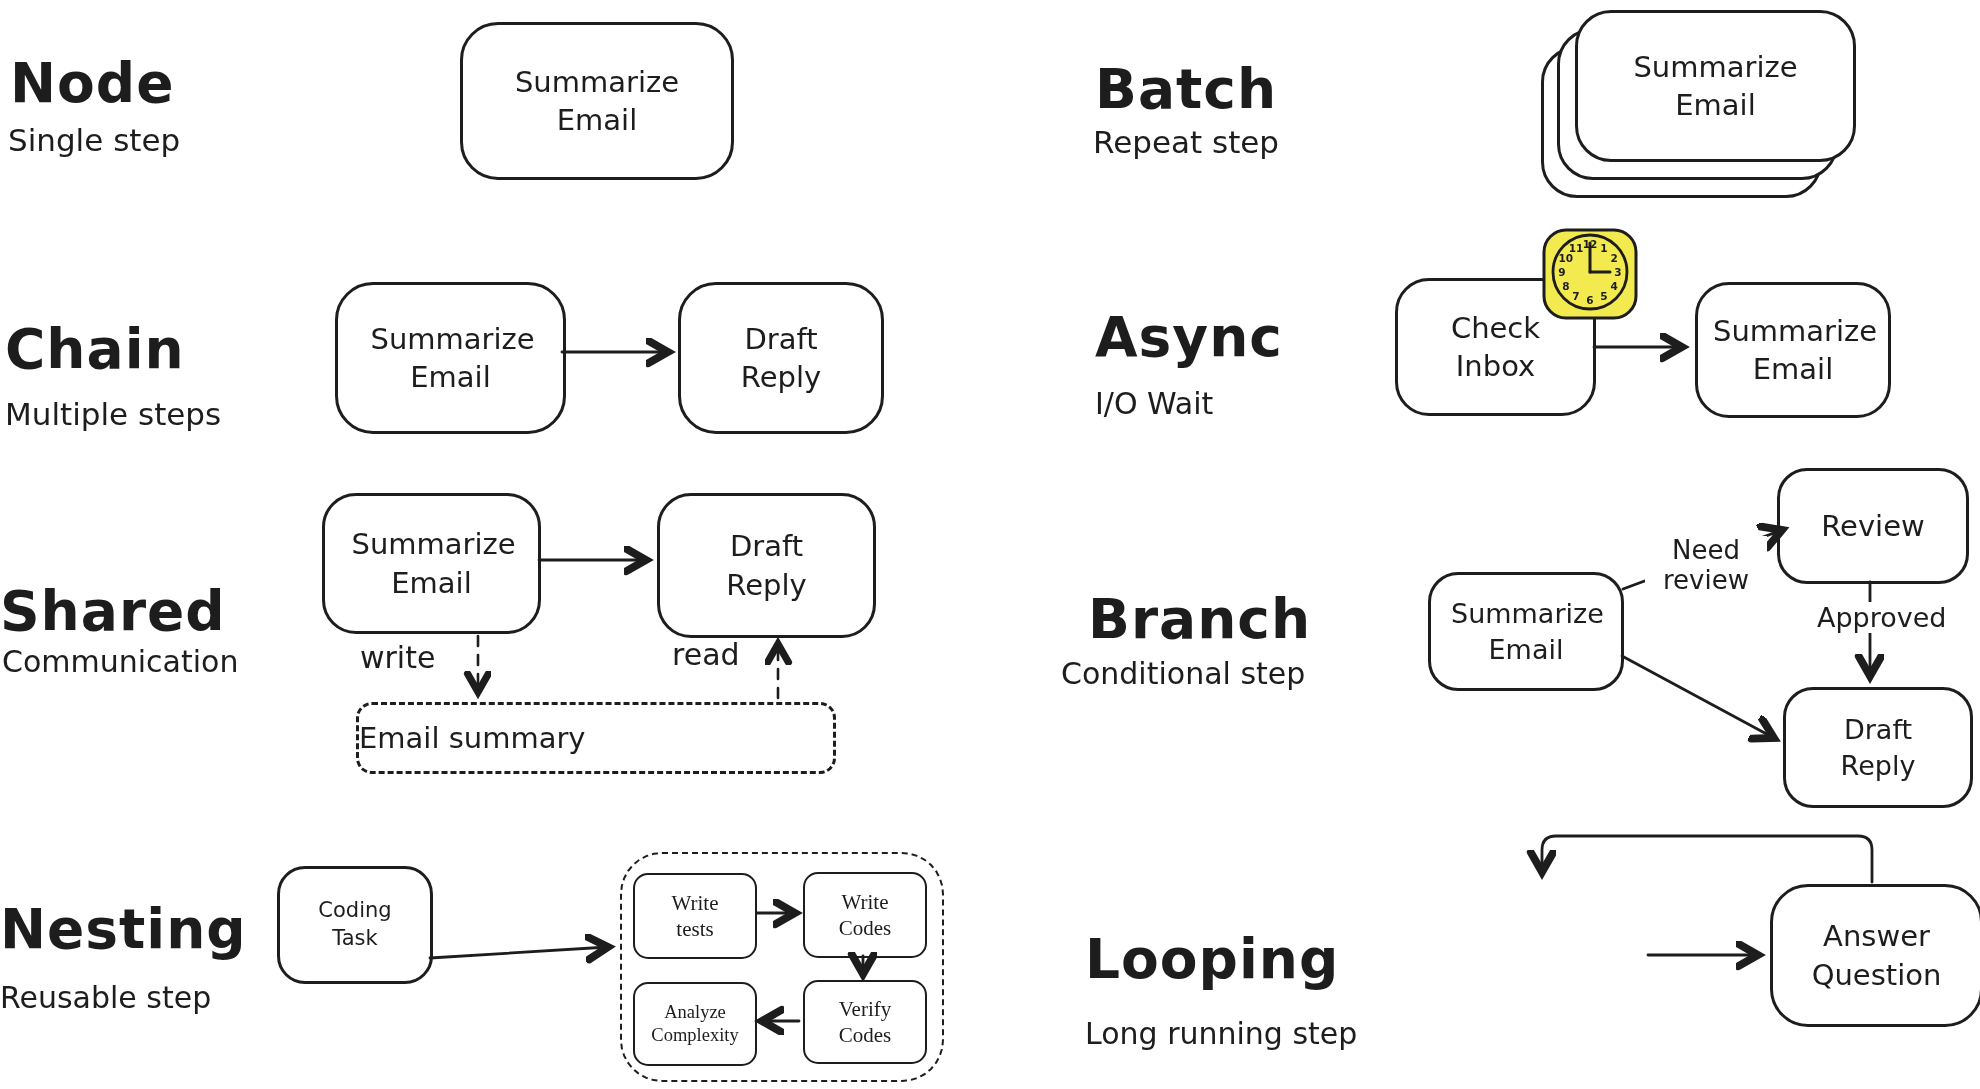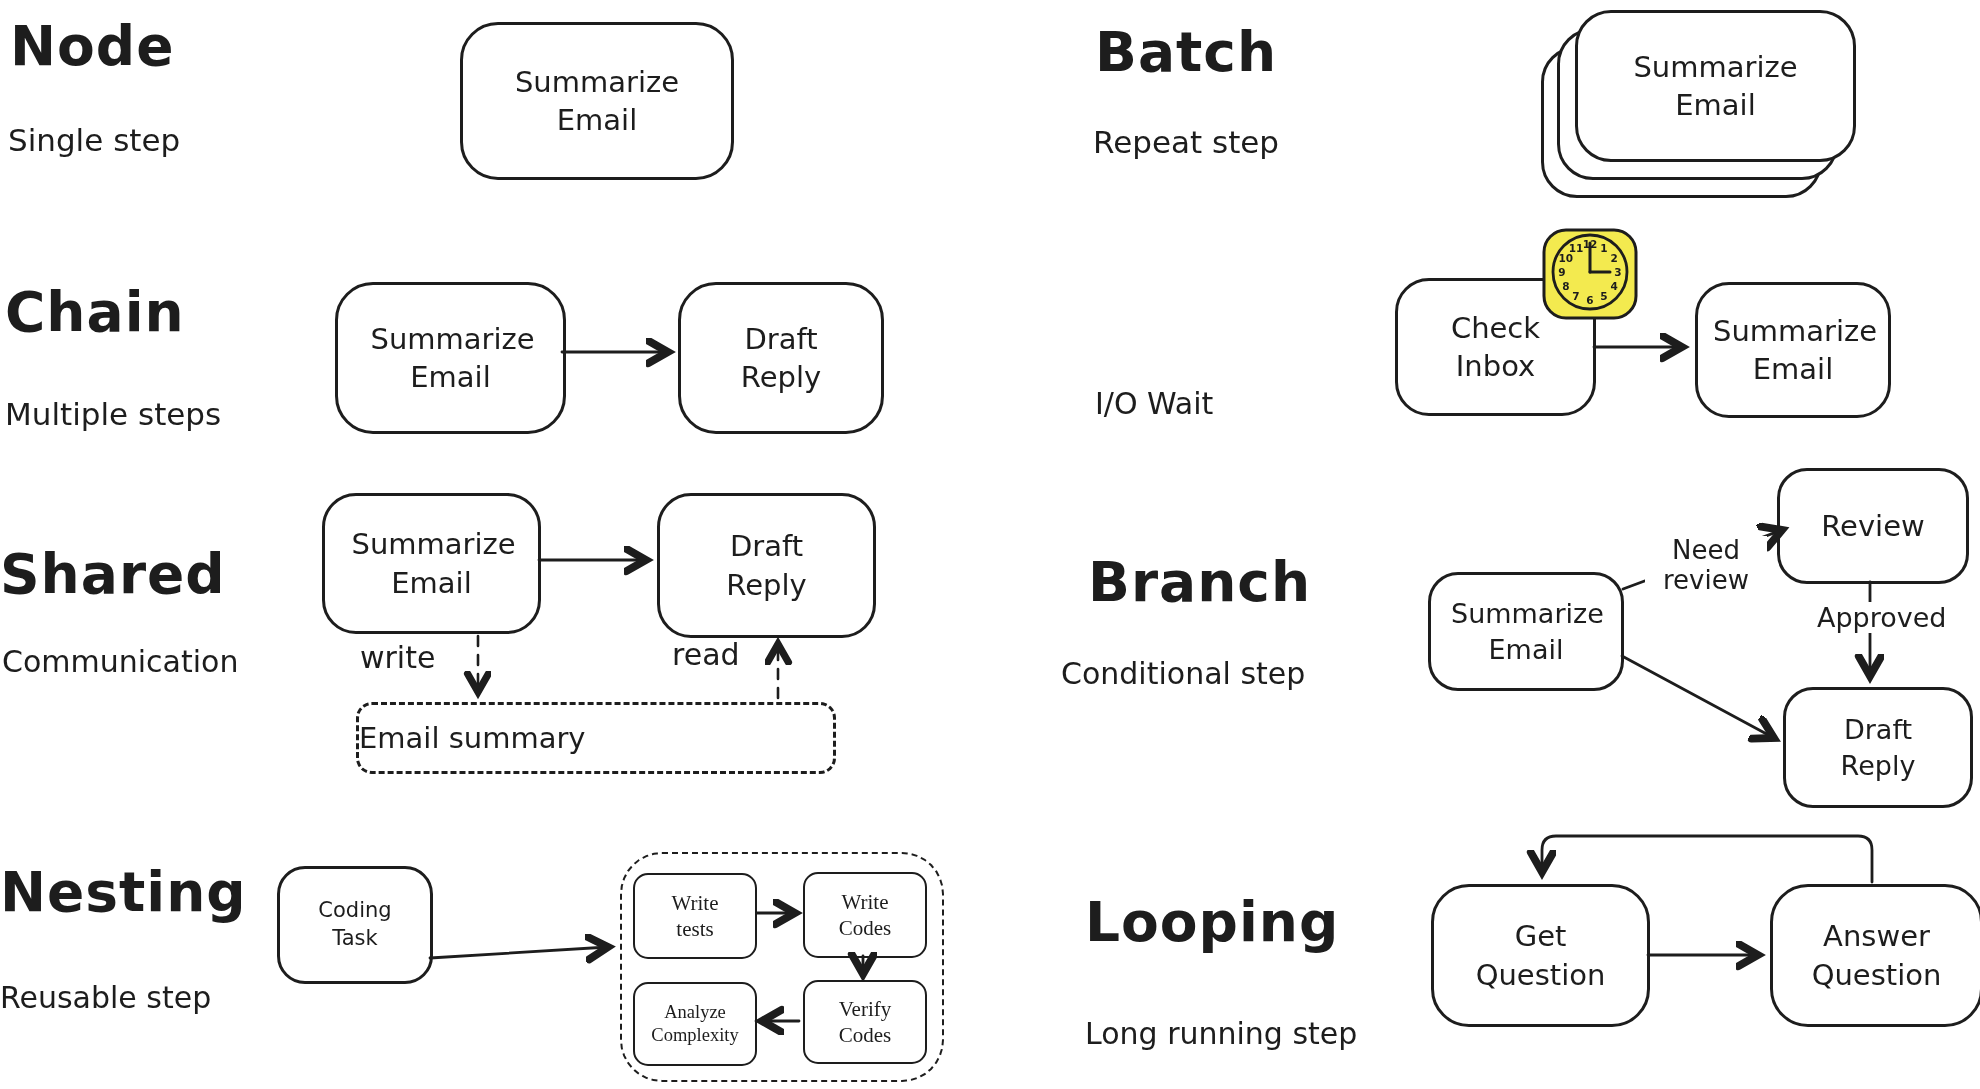--- a/index.html
+++ b/index.html
@@ -1,19 +1,19 @@
 <!DOCTYPE html>
 <html><head>
 <meta charset="utf-8">
 <style>
   html,body{margin:0;padding:0;background:#fff;}
   body{width:1980px;height:1089px;position:relative;overflow:hidden;
        font-family:"DejaVu Sans",sans-serif;color:#1d1d1d;}
   .layer{position:absolute;inset:0;}
-  .title{position:absolute;font-size:55px;font-weight:600;letter-spacing:1px;white-space:nowrap;}
+  .title{position:absolute;font-size:55px;font-weight:600;letter-spacing:1px;white-space:nowrap;margin-top:37px;}
   .subtitle{position:absolute;font-size:31px;font-weight:400;white-space:nowrap;}
   .box{position:absolute;background:#fff;border:3px solid #1d1d1d;border-radius:38px;
        display:flex;align-items:center;justify-content:center;text-align:center;
        font-size:29px;line-height:1.32;z-index:1;}
   .box .lbl{display:block;}
   .box.small{border-radius:15px;border-width:2.6px;font-size:21px;line-height:1.25;font-family:Liberation Serif, serif;}
   .store{position:absolute;background:#fff;border:3px dashed #1d1d1d;border-radius:16px;
          display:flex;align-items:center;font-size:29px;z-index:1;}
   .nest-container{position:absolute;border:2.8px dashed #1d1d1d;border-radius:42px;z-index:0;}
   .card{position:absolute;width:275px;height:146px;background:#fff;border:3px solid #1d1d1d;
@@ -93,20 +93,21 @@
   <div class="title" style="left:1095px;top:20px">Batch</div>
   <div class="subtitle" style="left:1093px;top:124px">Repeat step</div>
   <div class="card" style="left:1541px;top:46px"></div>
   <div class="card mid" style="left:1557px;top:28px"></div>
   <div class="card front" style="left:1575px;top:10px">
     <span class="lbl" style="width:170px">Summarize Email</span>
   </div>
 </div>
 
 <div class="layer">
+  <div class="title" style="left:1095px;top:268px">Async</div>
   <div class="subtitle" style="left:1095px;top:386px;font-size:30px">I/O Wait</div>
   <div class="box" style="left:1395px;top:278px;width:195px;height:132px;border-radius:34px">
     <span class="lbl" style="width:110px">Check Inbox</span>
   </div>
   <div class="box" style="left:1695px;top:282px;width:190px;height:130px;border-radius:34px">
     <span class="lbl" style="width:160px">Summarize Email</span>
   </div>
   <svg class="clock" width="100" height="98" viewBox="0 0 100 98">
     <rect x="4" y="4" width="92" height="88" rx="22" fill="#f3ea4f" stroke="#1d1d1d" stroke-width="3"></rect>
     <circle cx="50" cy="46" r="37" fill="none" stroke="#1d1d1d" stroke-width="2.8"></circle>
@@ -141,23 +142,20 @@
   <div class="box" style="left:1783px;top:687px;width:184px;height:115px;border-radius:30px;font-size:27px">
     <span class="lbl" style="width:100px">Draft Reply</span>
   </div>
   <div class="edge-label bg" style="left:1645px;top:536px;width:112px;font-size:26px">Need review</div>
   <div class="edge-label bg" style="left:1812px;top:602px;font-size:27px">Approved</div>
 </div>
 
 <div class="layer">
   <div class="title" style="left:1085px;top:890px">Looping</div>
   <div class="subtitle" style="left:1085px;top:1016px;font-size:30px">Long running step</div>
-  <div class="box" style="left:1431px;top:884px;width:213px;height:137px">
-    <span class="lbl" style="width:140px">Get Question</span>
-  </div>
   <div class="box" style="left:1770px;top:884px;width:207px;height:137px">
     <span class="lbl" style="width:150px">Answer Question</span>
   </div>
 </div>
 
 <svg id="arrows" width="1980" height="1089" viewBox="0 0 1980 1089">
   <defs>
     <marker id="ah" markerWidth="12" markerHeight="12" refX="8" refY="5" orient="auto">
       <path d="M1,1 L8,5 L1,9" fill="none" stroke="#1d1d1d" stroke-width="1.5" stroke-linecap="round"></path>
     </marker>

